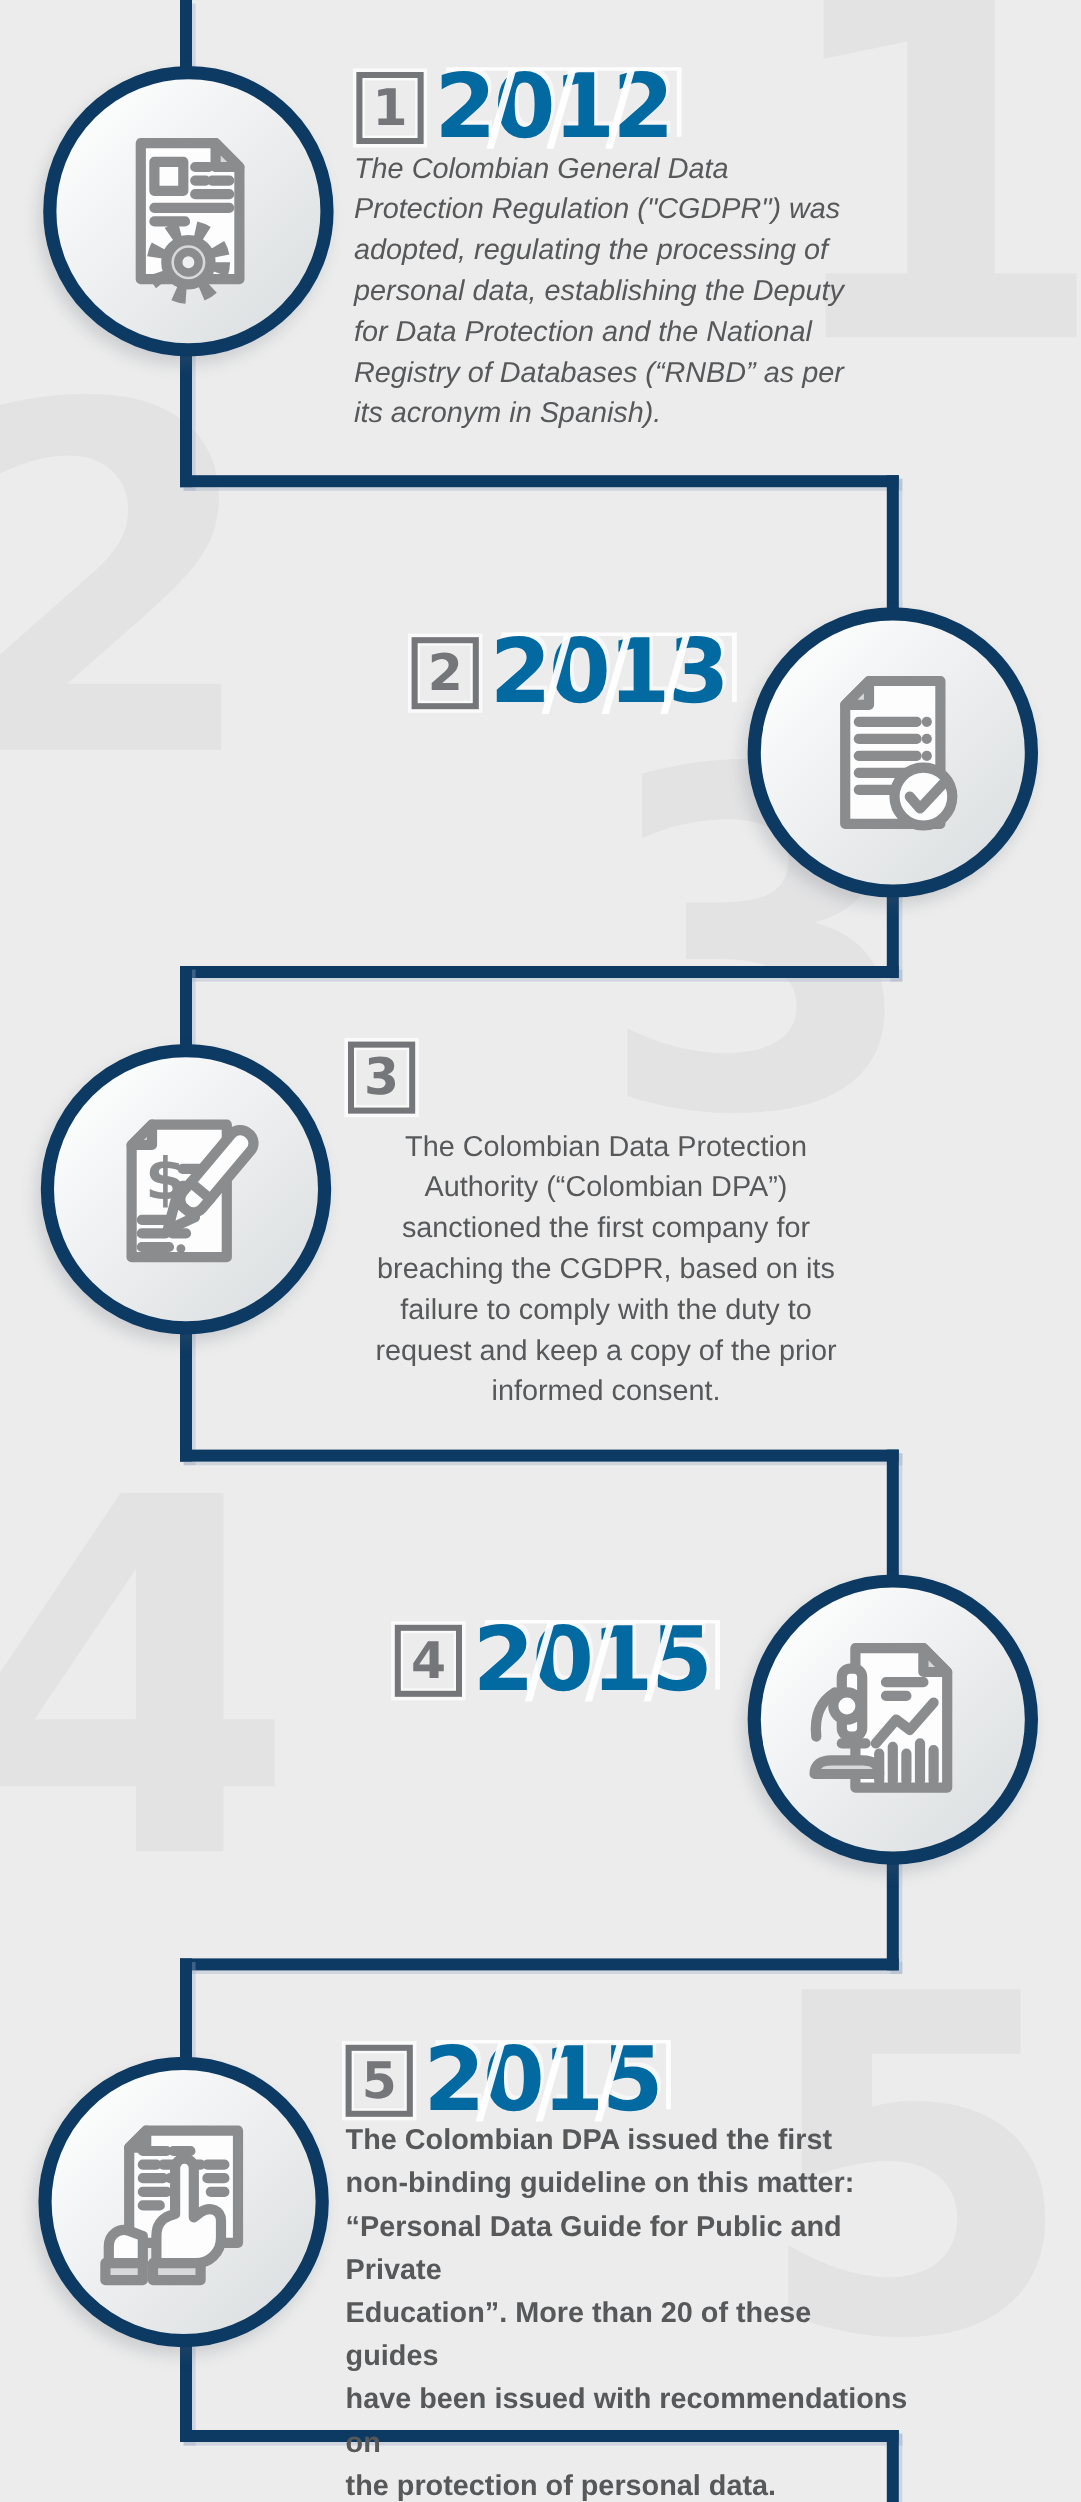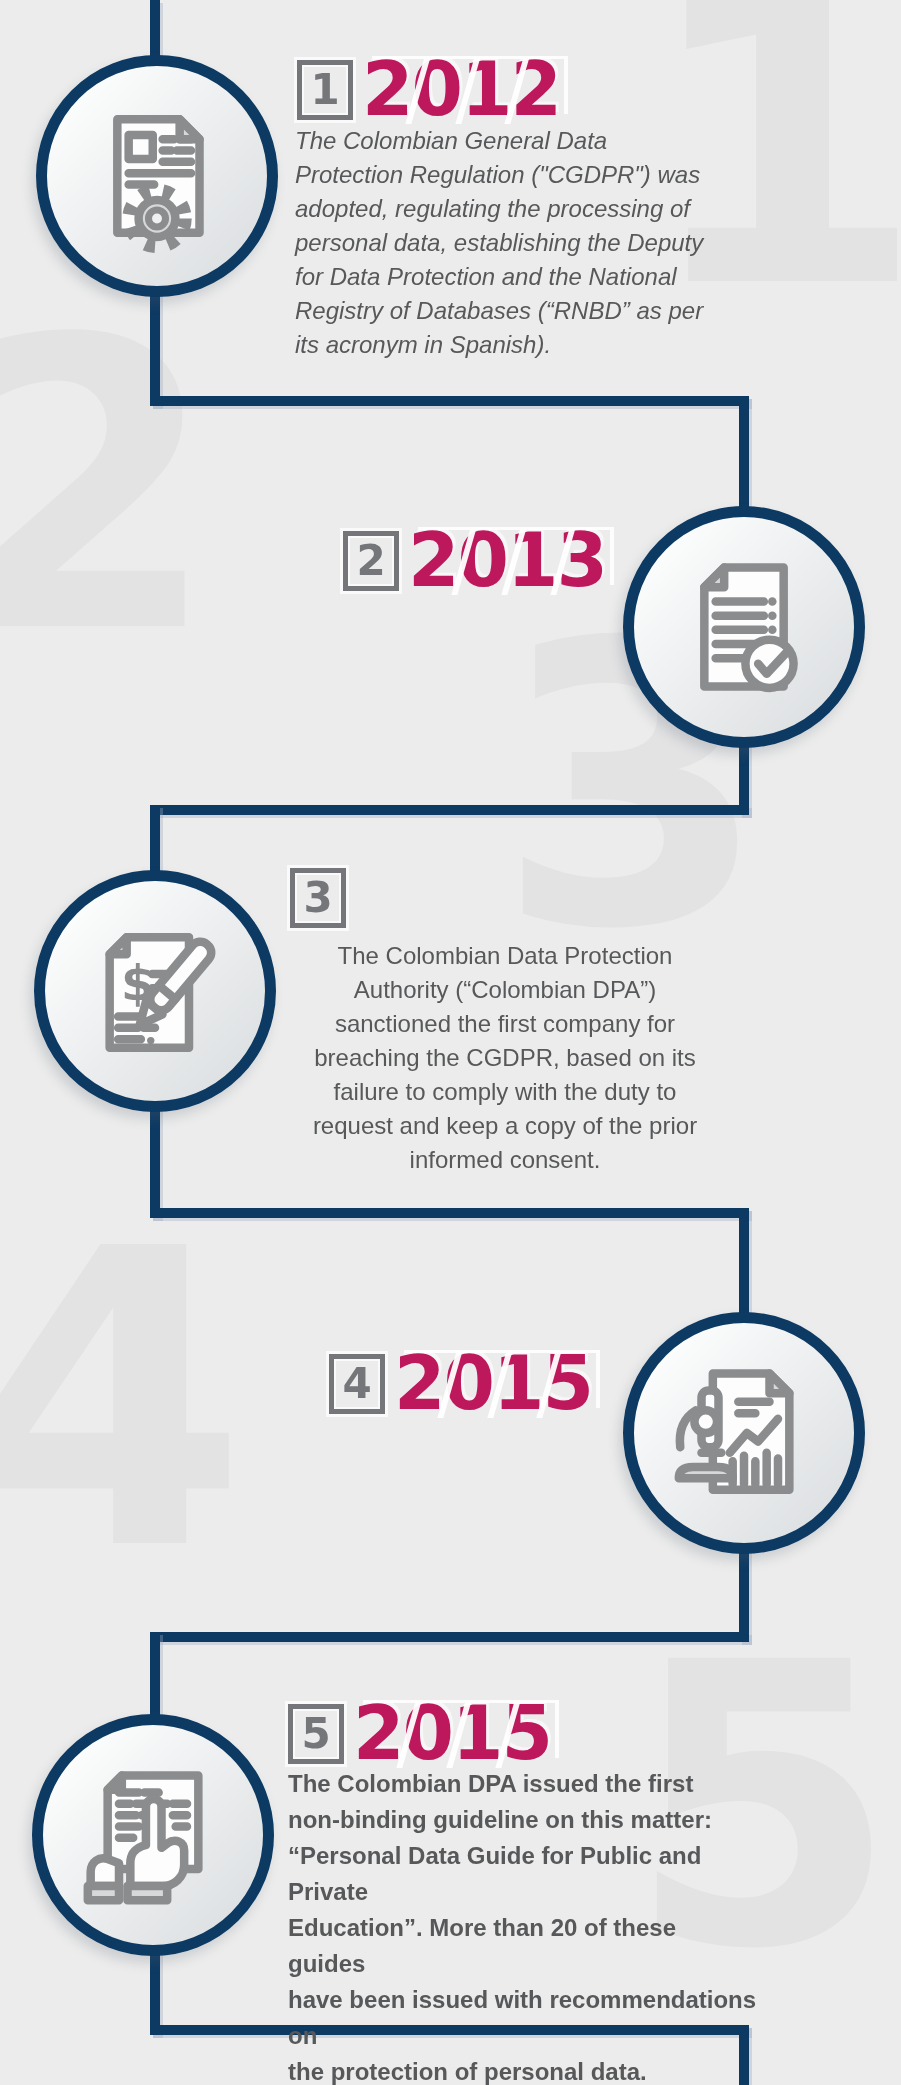--- a/index.html
+++ b/index.html
@@ -31,21 +31,21 @@
   .badge{position:absolute;z-index:3;display:flex;align-items:center;height:64px;}
   .badge.right{justify-content:flex-end;}
   .num-box{
     box-sizing:border-box;height:60px;min-width:56px;padding:0 6px;
     border:5px solid #757679;box-shadow:0 0 0 3px #fafafa, inset 0 0 0 2px #fafafa;
     color:#757679;font-family:"DejaVu Sans",sans-serif;font-weight:bold;
     font-size:42px;line-height:50px;text-align:center;margin-right:9px;
   }
   .year-wrap{position:relative;display:inline-block;height:64px;}
   .year{
-    position:relative;color:#be185d;font-family:"DejaVu Sans",sans-serif;
+    position:relative;color:#0369a1;font-family:"DejaVu Sans",sans-serif;
     font-weight:bold;font-size:74px;line-height:62px;letter-spacing:-2px;
     text-shadow:3px -3px 0 #f7f7f7;
   }
   .year-wrap .slash{
     position:absolute;top:-2%;height:104%;width:6px;background:rgba(255,255,255,.95);
     transform:skewX(-16deg);z-index:4;
   }
   .slash.s1{left:27%;} .slash.s2{left:52%;} .slash.s3{left:77%;}
   .year-wrap:after{
     content:"";position:absolute;left:10px;right:-8px;top:-2px;bottom:8px;

